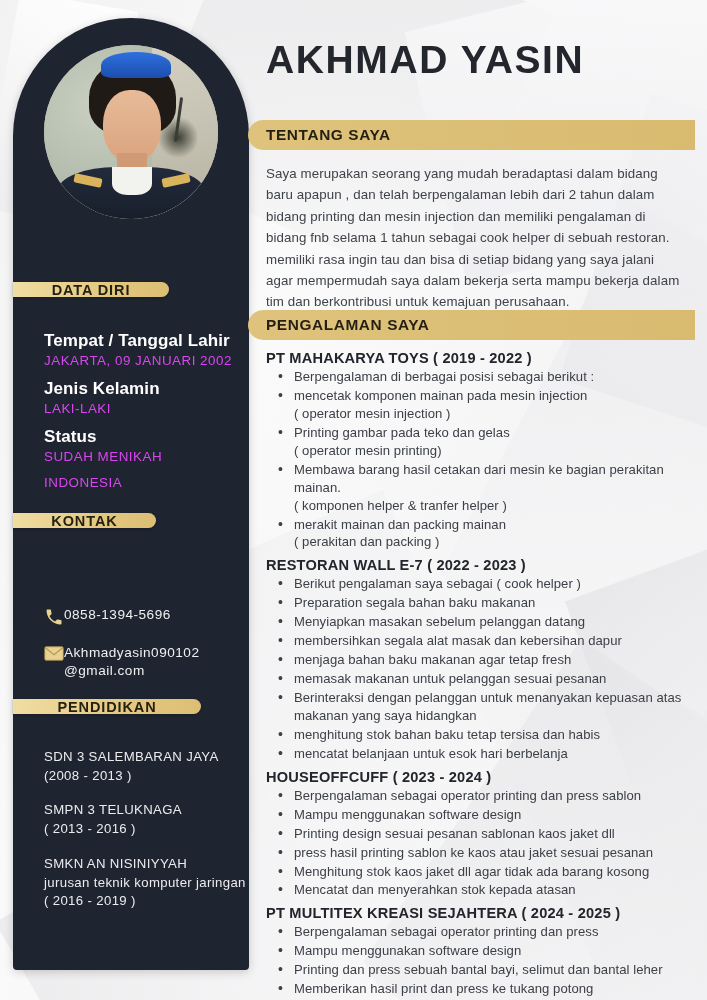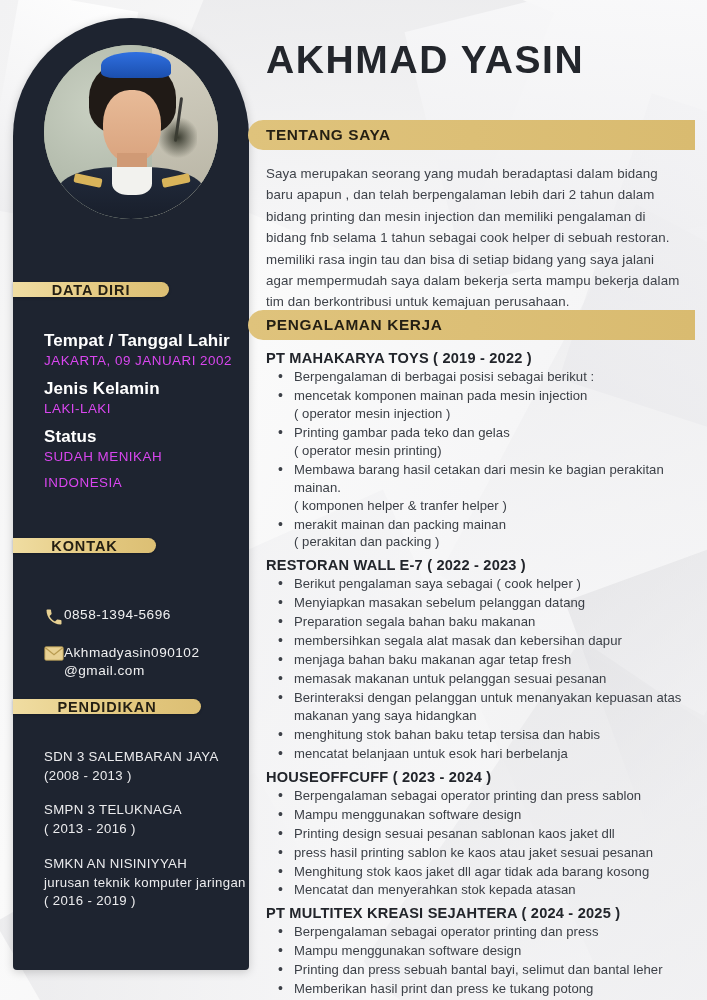--- a/index.html
+++ b/index.html
@@ -94,21 +94,21 @@
   .pill {
     position: absolute; left: 0; height: 15px;
     background: linear-gradient(90deg,#f0dda2 0%,#e3c87f 60%,#dcbf74 100%);
     border-radius: 0 16px 16px 0;
     display: flex; align-items: center; justify-content: center;
     color: #241f13; font-weight: 700; font-size: 14.5px;
     letter-spacing: .9px;
     box-shadow: 0 1px 3px rgba(0,0,0,.22);
   }
   #pill-data { top: 264px; width: 156px; }
-  #pill-kontak { top: 520px; width: 143px; }
+  #pill-kontak { top: 495px; width: 143px; }
   #pill-pendidikan { top: 681px; width: 188px; }
 
   
   .sb-block { position: absolute; left: 31px; width: 205px; color: #f3f3f3; }
   .dd-label { font-size: 17px; font-weight: 700; color: #ffffff; letter-spacing: .1px; }
   .dd-value { font-size: 13.4px; font-weight: 400; color: #d946ef; letter-spacing: .5px; margin-top: 2px; }
   .dd-item { margin-bottom: 11px; }
 
   #data-list { top: 313px; }
 
@@ -260,39 +260,39 @@
   </div>
 
   <div id="main">
 
     <div id="name">AKHMAD YASIN</div>
 
     <div class="banner" id="banner-about">TENTANG SAYA</div>
 
     <div id="about-text">Saya merupakan seorang yang mudah beradaptasi dalam bidang baru apapun , dan telah berpengalaman lebih dari 2 tahun dalam bidang printing dan mesin injection dan memiliki pengalaman di bidang fnb selama 1 tahun sebagai cook helper di sebuah restoran. memiliki rasa ingin tau dan bisa di setiap bidang yang saya jalani agar mempermudah saya dalam bekerja serta mampu bekerja dalam tim dan berkontribusi untuk kemajuan perusahaan.</div>
 
-    <div class="banner" id="banner-exp">PENGALAMAN KERJA</div>
+    <div class="banner" id="banner-exp">PENGALAMAN SAYA</div>
 
     <div id="exp-list">
         <div class="job">
           <div class="job-title">PT MAHAKARYA TOYS ( 2019 - 2022 )</div>
           <ul class="job-bullets">
             <li><span>Berpengalaman di berbagai posisi sebagai berikut :</span></li>
             <li><span>mencetak komponen mainan pada mesin injection</span><span class="sub">( operator mesin injection )</span></li>
             <li><span>Printing gambar pada teko dan gelas</span><span class="sub">( operator mesin printing)</span></li>
             <li><span>Membawa barang hasil cetakan dari mesin ke bagian perakitan mainan.</span><span class="sub">( komponen helper &amp; tranfer helper )</span></li>
             <li><span>merakit mainan dan packing mainan</span><span class="sub">( perakitan dan packing )</span></li>
           </ul>
         </div>
         <div class="job">
           <div class="job-title">RESTORAN WALL E-7 ( 2022 - 2023 )</div>
           <ul class="job-bullets">
             <li><span>Berikut pengalaman saya sebagai ( cook helper )</span></li>
+            <li><span>Preparation segala bahan baku makanan</span></li>
             <li><span>Menyiapkan masakan sebelum pelanggan datang</span></li>
-            <li><span>Preparation segala bahan baku makanan</span></li>
             <li><span>membersihkan segala alat masak dan kebersihan dapur</span></li>
             <li><span>menjaga bahan baku makanan agar tetap fresh</span></li>
             <li><span>memasak makanan untuk pelanggan sesuai pesanan</span></li>
             <li><span>Berinteraksi dengan pelanggan untuk menanyakan kepuasan atas makanan yang saya hidangkan</span></li>
             <li><span>menghitung stok bahan baku tetap tersisa dan habis</span></li>
             <li><span>mencatat belanjaan untuk esok hari berbelanja</span></li>
           </ul>
         </div>
         <div class="job">
           <div class="job-title">HOUSEOFFCUFF ( 2023 - 2024 )</div>

